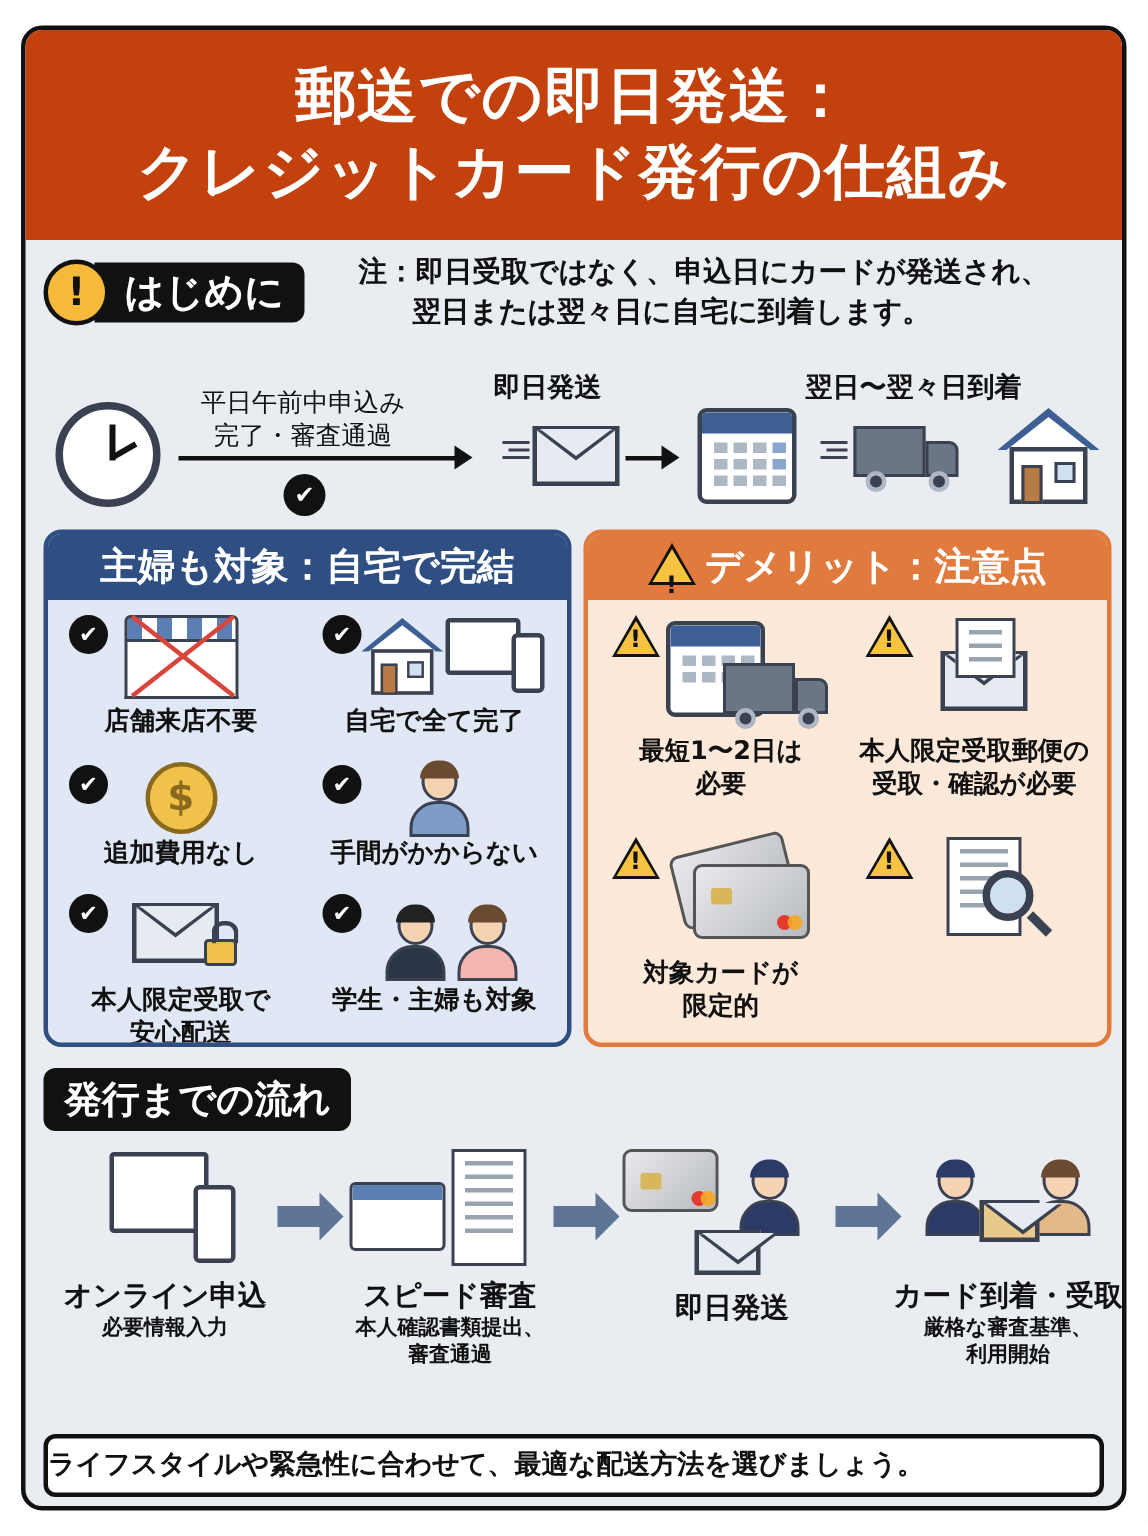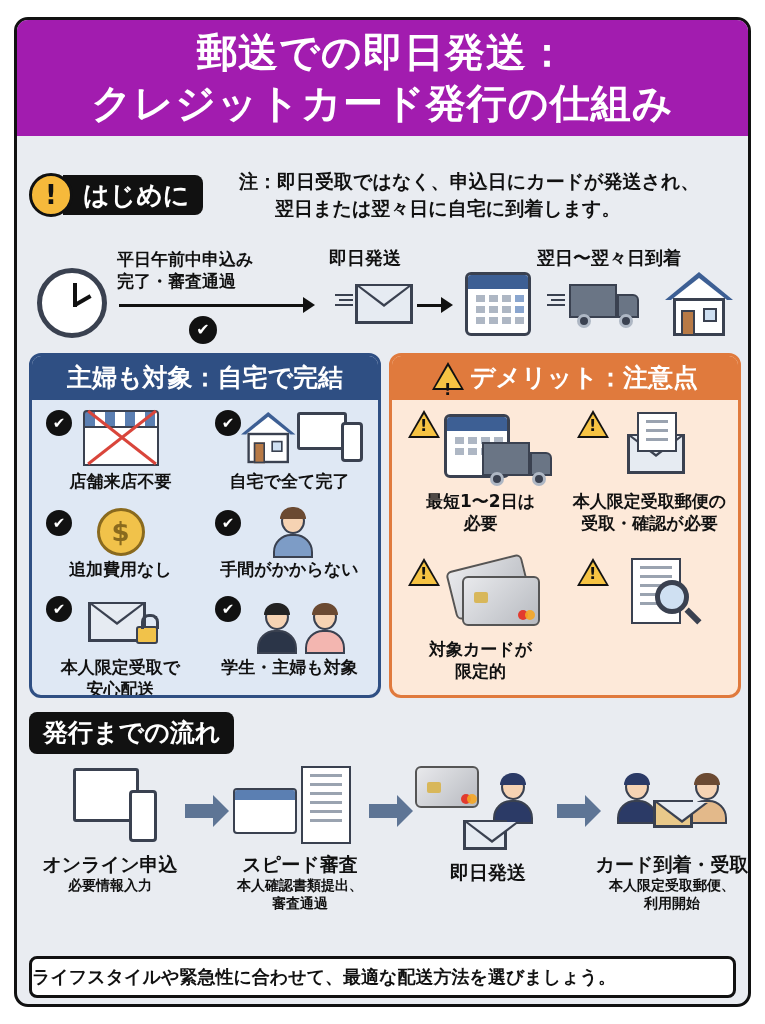--- a/index.html
+++ b/index.html
@@ -1,34 +1,34 @@
 <!DOCTYPE html>
 <html><head>
 <meta charset="utf-8">
 <style>
   * { box-sizing: border-box; margin: 0; padding: 0; }
   html, body { width: 765px; height: 1024px; background: #ffffff; overflow: hidden; }
   body { font-family: "DejaVu Sans", "Liberation Sans", sans-serif; color: #111; position: relative; }
   .frame { position: absolute; left: 14px; top: 17px; width: 737px; height: 990px; border: 3px solid #111; border-radius: 14px; background: #e9ecf1; overflow: hidden; }
-  .title-bar { background: #a21caf; height: 116px; display: flex; flex-direction: column; justify-content: center; align-items: center; color: #fff; font-weight: bold; }
+  .title-bar { background: #c2410c; height: 140px; display: flex; flex-direction: column; justify-content: center; align-items: center; color: #fff; font-weight: bold; }
   .title-bar .l1 { font-size: 40px; line-height: 50px; letter-spacing: 1px; }
   .title-bar .l2 { font-size: 40px; line-height: 52px; letter-spacing: 1px; }
 
   
   .intro { position: absolute; top: 140px; left: 0; right: 0; height: 185px; }
   .intro-badge { position: absolute; left: 12px; top: 12px; height: 46px; display: flex; align-items: center; }
   .intro-badge .bang { width: 44px; height: 44px; border-radius: 50%; background: #f6b93b; border: 3px solid #111; display: flex; align-items: center; justify-content: center; font-weight: bold; font-size: 26px; z-index: 2; }
   .intro-badge .lbl { background: #111; color: #fff; font-weight: bold; font-size: 26px; padding: 4px 14px 4px 20px; margin-left: -10px; border-radius: 0 8px 8px 0; height: 40px; line-height: 32px; }
   .intro-note { position: absolute; left: 222px; top: 8px; font-size: 19px; font-weight: bold; line-height: 27px; }
   .intro-note .n2 { padding-left: 36px; display: block; }
   .timeline { position: absolute; top: 76px; left: 0; right: 0; height: 110px; }
   .clock { position: absolute; left: 20px; top: 32px; width: 70px; height: 70px; border-radius: 50%; border: 5px solid #3a4150; background: #fff; }
   .clock::before { content: ""; position: absolute; left: 31px; top: 10px; width: 4px; height: 24px; background: #111; }
   .clock::after { content: ""; position: absolute; left: 33px; top: 30px; width: 18px; height: 4px; background: #111; transform: rotate(-30deg); transform-origin: left center; }
-  .tl-step1 { position: absolute; left: 100px; top: 12px; width: 170px; font-size: 17px; font-weight: bold; line-height: 22px; }
+  .tl-step1 { position: absolute; left: 100px; top: 22px; width: 170px; text-align: center; font-size: 17px; font-weight: normal; line-height: 22px; }
   .tl-arrow1 { position: absolute; left: 102px; top: 68px; width: 190px; height: 3px; background: #111; }
   .tl-arrow1::after { content: ""; position: absolute; right: -6px; top: -7px; border-left: 12px solid #111; border-top: 8px solid transparent; border-bottom: 8px solid transparent; }
   .tl-check { position: absolute; left: 172px; top: 80px; width: 28px; height: 28px; border-radius: 50%; background: #111; color: #fff; font-size: 16px; text-align: center; line-height: 28px; }
   .tl-step2 { position: absolute; left: 312px; top: 10px; font-size: 18px; font-weight: bold; }
   .env { position: absolute; width: 58px; height: 40px; background: #e6ebf2; border: 3px solid #3a4150; }
   .env::before { content: ""; position: absolute; left: 0; top: 0; width: 0; height: 0; border-left: 26px solid transparent; border-right: 26px solid transparent; border-top: 20px solid #3a4150; }
   .env::after { content: ""; position: absolute; left: 2px; top: -1px; width: 0; height: 0; border-left: 24px solid transparent; border-right: 24px solid transparent; border-top: 18px solid #e6ebf2; }
   .speed { position: absolute; width: 18px; height: 12px; border-top: 2px solid #3a4150; border-bottom: 2px solid #3a4150; }
   .speed::after { content: ""; position: absolute; left: 4px; top: 3px; width: 14px; height: 2px; background: #3a4150; }
   .tl-arrow2 { position: absolute; left: 400px; top: 68px; width: 30px; height: 3px; background: #111; }
@@ -398,19 +398,19 @@
             <div class="bd" style="background:#2b3a66;"></div>
           </div>
         <div class="person" style="left:100px;top:14px;">
             <div class="hd"></div>
             <div class="hair"></div>
             <div class="bd" style="background:#e3b98a;"></div>
           </div>
         <div class="env" style="left:66px;top:40px;width:40px;height:28px;background:#e9c98a;"></div>
       </div>
       <div class="t">カード到着・受取</div>
-      <div class="s">本人限定受取郵便、</div>
+      <div class="s">厳格な審査基準、</div>
       <div class="s">利用開始</div>
     </div>
   </div>
 
   <div class="sum-box">ライフスタイルや緊急性に合わせて、最適な配送方法を選びましょう。</div>
 </div>
 
 </body></html>

